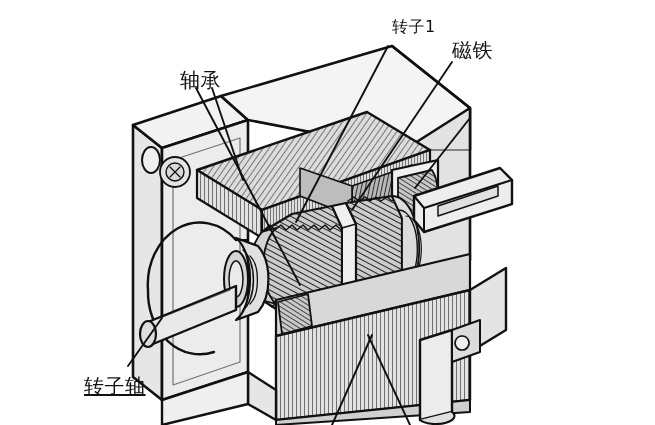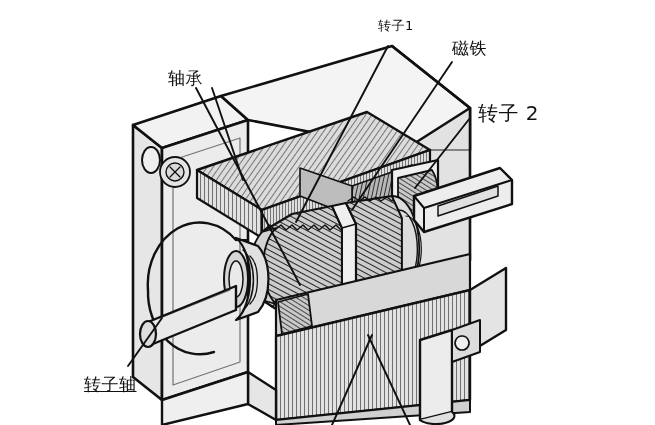--- a/index.html
+++ b/index.html
@@ -8,21 +8,21 @@
     width:655px;height:425px;
     background:#ffffff;
     overflow:hidden;
     font-family:"Liberation Sans","DejaVu Sans",sans-serif;
   }
   #art{position:absolute;left:0;top:0;width:655px;height:425px;}
   .lbl{
     position:absolute;
     color:#111111;
     font-family:"DejaVu Sans","Liberation Sans",sans-serif;
-    font-size:17px;
+    font-size:20px;
     line-height:1;
     white-space:nowrap;
     letter-spacing:0.5px;
   }
 </style>
 </head>
 <body>
 
 <div id="stage">
 
@@ -173,19 +173,18 @@
         <line x1="452" y1="62" x2="352" y2="210"></line>
         <line x1="470" y1="118" x2="415" y2="188"></line>
         <line x1="128" y1="366" x2="162" y2="318"></line>
         <line x1="332" y1="425" x2="372" y2="335"></line>
         <line x1="410" y1="425" x2="368" y2="335"></line>
       </g>
 
     </g>
   </svg>
 
-  <div class="lbl" style="left:168px;top:70px;">轴承</div>
-  <div class="lbl" style="left:378px;top:19px;font-size:13px;">转子1</div>
+  <div class="lbl" style="left:180px;top:70px;">轴承</div>
+  <div class="lbl" style="left:392px;top:19px;font-size:16px;">转子1</div>
   <div class="lbl" style="left:452px;top:40px;">磁铁</div>
-  <div class="lbl" style="left:478px;top:103px;font-size:20px;">转子 2</div>
   <div class="lbl" style="left:84px;top:376px;text-decoration:underline;">转子轴</div>
 
 </div>
 
 </body></html>

